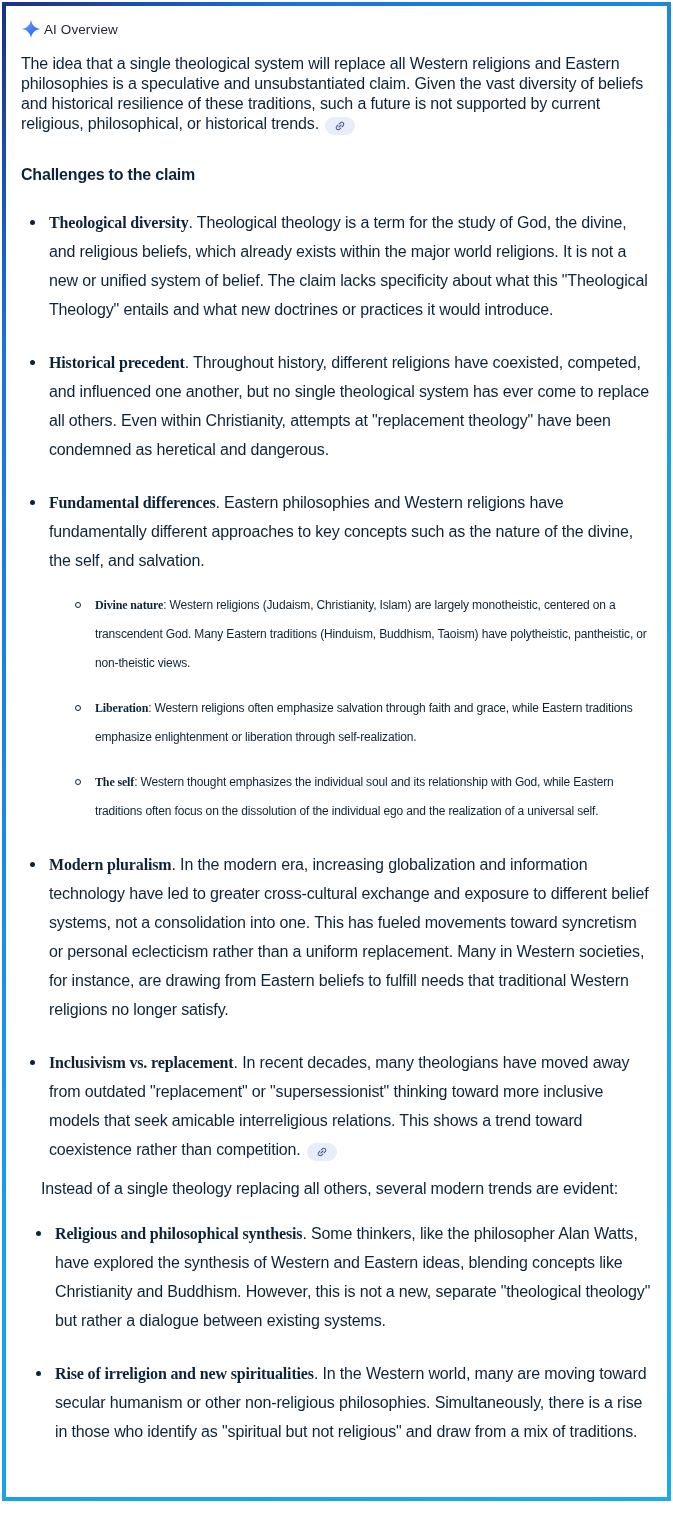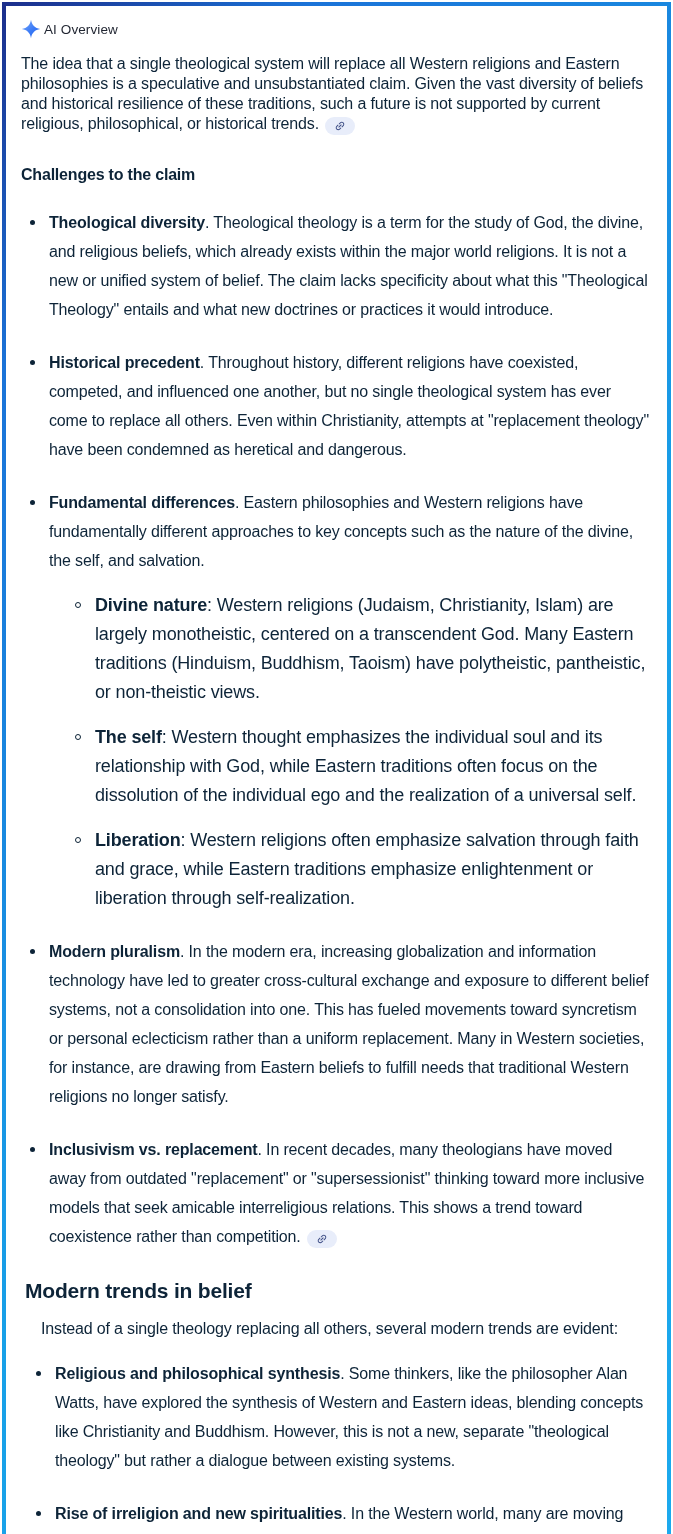--- a/index.html
+++ b/index.html
@@ -55,29 +55,29 @@
   ul.lvl1 > li:first-child{margin-top:0;}
   ul.lvl1 > li::before{
     content:"";position:absolute;left:3px;top:12px;
     width:5px;height:5px;border-radius:50%;background:var(--ink);
   }
   ul.lvl2{
     list-style:none;margin:16px 0 0 0;padding:0 0 0 24px;
   }
   ul.lvl2 > li{
     position:relative;padding-left:22px;margin-top:16px;
-    font-size:18px;line-height:29px;letter-spacing:-0.15px;
+    font-size:12px;line-height:29px;letter-spacing:-0.15px;
   }
   ul.lvl2 > li:first-child{margin-top:16px;}
   ul.lvl2 > li::before{
     content:"";position:absolute;left:2px;top:11px;
     width:4px;height:4px;border-radius:50%;
     background:transparent;border:1.5px solid var(--ink);
   }
-  b.lead{font-weight:700;}
+  b.lead{font-weight:700;font-family:Liberation Serif, serif;}
   .pill{
     display:inline-flex;align-items:center;justify-content:center;
     width:30px;height:18px;border-radius:10px;
     background:var(--pill-bg);margin-left:6px;vertical-align:-3px;
     cursor:pointer;border:none;
   }
   .pill svg{width:12px;height:12px;transform:rotate(-45deg);fill:var(--pill-ink);}
 </style>
 </head>
 <body>
@@ -106,35 +106,34 @@
 
   <section>
     <h2 class="sec-h">Challenges to the claim</h2>
     <ul class="lvl1">
       <li><b class="lead">Theological diversity</b><span>. Theological theology is a term for the study of God, the divine, and religious beliefs, which already exists within the major world religions. It is not a new or unified system of belief. The claim lacks specificity about what this "Theological Theology" entails and what new doctrines or practices it would introduce.</span></li>
       <li><b class="lead">Historical precedent</b><span>. Throughout history, different religions have coexisted, competed, and influenced one another, but no single theological system has ever come to replace all others. Even within Christianity, attempts at "replacement theology" have been condemned as heretical and dangerous.</span></li>
       <li>
         <b class="lead">Fundamental differences</b><span>. Eastern philosophies and Western religions have fundamentally different approaches to key concepts such as the nature of the divine, the self, and salvation.</span>
         <ul class="lvl2">
           <li><b class="lead">Divine nature</b><span>: Western religions (Judaism, Christianity, Islam) are largely monotheistic, centered on a transcendent God. Many Eastern traditions (Hinduism, Buddhism, Taoism) have polytheistic, pantheistic, or non-theistic views.</span></li>
+          <li><b class="lead">Liberation</b><span>: Western religions often emphasize salvation through faith and grace, while Eastern traditions emphasize enlightenment or liberation through self-realization.</span></li>
           <li><b class="lead">The self</b><span>: Western thought emphasizes the individual soul and its relationship with God, while Eastern traditions often focus on the dissolution of the individual ego and the realization of a universal self.</span></li>
-          <li><b class="lead">Liberation</b><span>: Western religions often emphasize salvation through faith and grace, while Eastern traditions emphasize enlightenment or liberation through self-realization.</span></li>
         </ul>
       </li>
       <li><b class="lead">Modern pluralism</b><span>. In the modern era, increasing globalization and information technology have led to greater cross-cultural exchange and exposure to different belief systems, not a consolidation into one. This has fueled movements toward syncretism or personal eclecticism rather than a uniform replacement. Many in Western societies, for instance, are drawing from Eastern beliefs to fulfill needs that traditional Western religions no longer satisfy.</span></li>
       <li><b class="lead">Inclusivism vs. replacement</b><span>. In recent decades, many theologians have moved away from outdated "replacement" or "supersessionist" thinking toward more inclusive models that seek amicable interreligious relations. This shows a trend toward coexistence rather than competition.</span><button class="pill">
             <svg viewBox="0 0 24 24">
               <path d="M3.9 12c0-1.71 1.39-3.1 3.1-3.1h4V7H7c-2.76 0-5 2.24-5 5s2.24 5 5 5h4v-1.9H7c-1.71 0-3.1-1.39-3.1-3.1zM8 13h8v-2H8v2zm9-6h-4v1.9h4c1.71 0 3.1 1.39 3.1 3.1s-1.39 3.1-3.1 3.1h-4V17h4c2.76 0 5-2.24 5-5s-2.24-5-5-5z"></path>
             </svg>
           </button></li>
     </ul>
   </section>
 
   <section class="sec2">
-    <h2 class="sec-h">Modern trends in belief</h2>
     <p class="lede">Instead of a single theology replacing all others, several modern trends are evident:</p>
     <ul class="lvl1">
       <li><b class="lead">Religious and philosophical synthesis</b><span>. Some thinkers, like the philosopher Alan Watts, have explored the synthesis of Western and Eastern ideas, blending concepts like Christianity and Buddhism. However, this is not a new, separate "theological theology" but rather a dialogue between existing systems.</span></li>
       <li><b class="lead">Rise of irreligion and new spiritualities</b><span>. In the Western world, many are moving toward secular humanism or other non-religious philosophies. Simultaneously, there is a rise in those who identify as "spiritual but not religious" and draw from a mix of traditions.</span></li>
 
     </ul>
   </section>
 
 </div>
 

